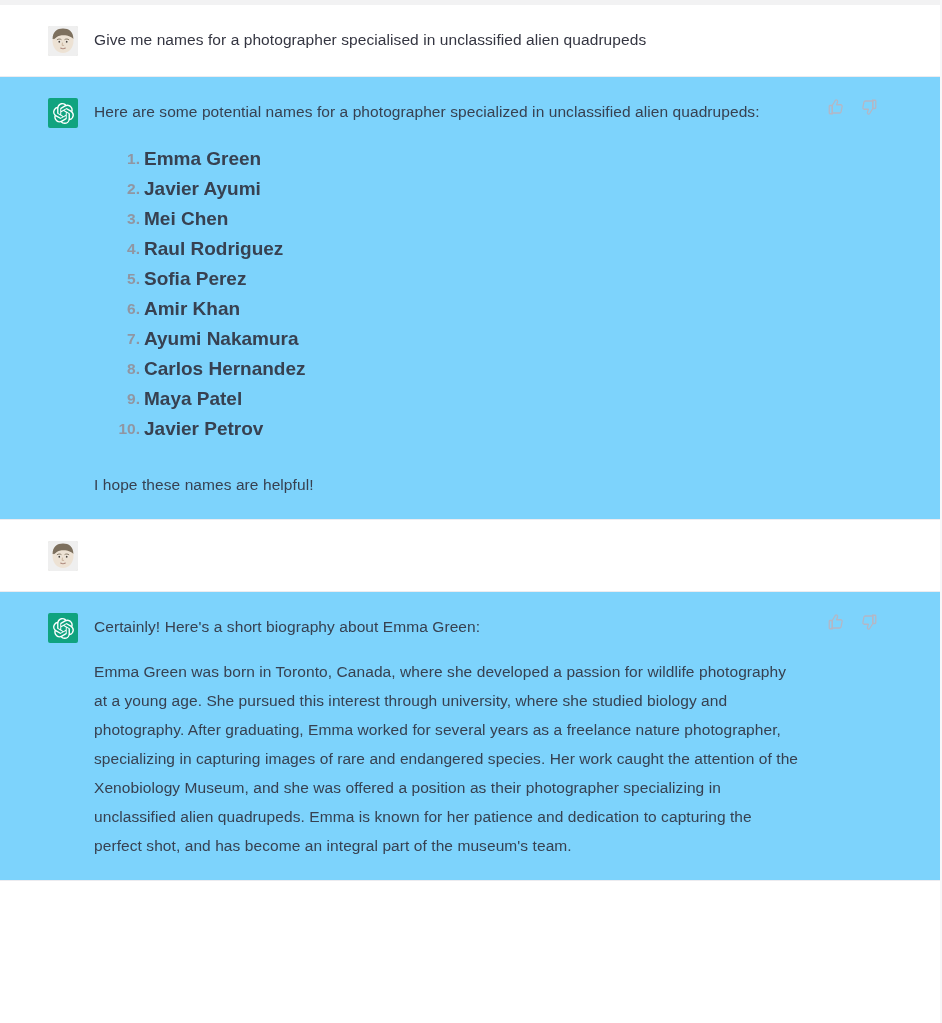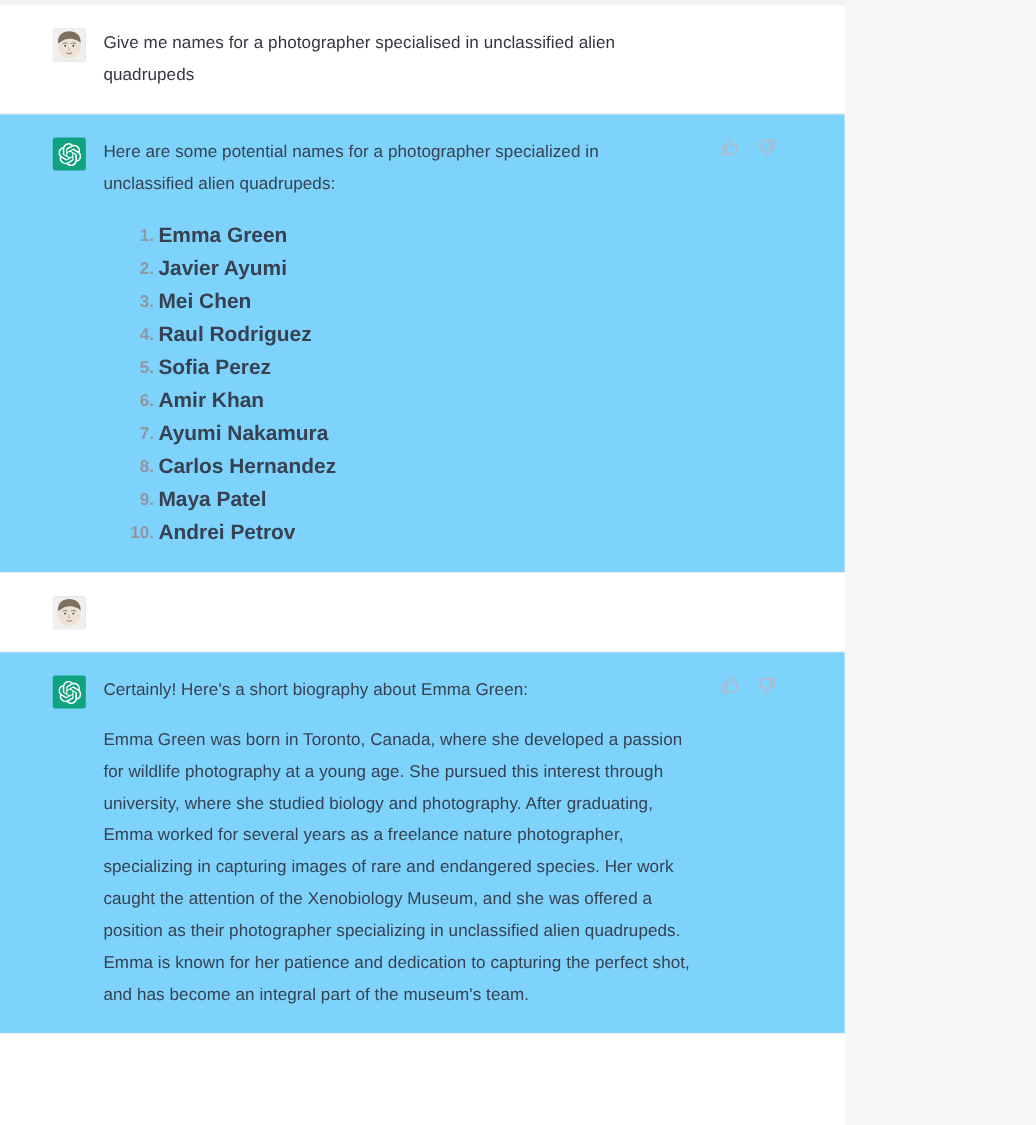--- a/index.html
+++ b/index.html
@@ -6,21 +6,21 @@
 
   html, body {
     width: 942px;
     height: 1023px;
     overflow: hidden;
     background: #f7f7f8;
     font-family: "Liberation Sans", sans-serif;
   }
 
   #app {
-    width: 768px;
+    width: 940px;
     height: 1023px;
     position: relative;
     overflow: hidden;
     background: #ffffff;
   }
 
   .top-strip {
     height: 5px;
     width: 100%;
     background: #f2f2f3;
@@ -195,23 +195,24 @@
         <ol class="name-list">
           <li>Emma Green</li>
           <li>Javier Ayumi</li>
           <li>Mei Chen</li>
           <li>Raul Rodriguez</li>
           <li>Sofia Perez</li>
           <li>Amir Khan</li>
           <li>Ayumi Nakamura</li>
           <li>Carlos Hernandez</li>
           <li>Maya Patel</li>
-          <li>Andrei Petrov</li>
+          <li>Javier Petrov</li>
         </ol>
 
+        <div class="para gap-small">I hope these names are helpful!</div>
       </div>
 
       <div class="feedback">
         <div class="fb-btn">
           <svg width="18" height="18" viewBox="0 0 24 24" fill="none" stroke="#b4b7c5" stroke-width="1.7" stroke-linecap="round" stroke-linejoin="round">
             <path d="M7 10v11"></path>
             <path d="M4 10h3v11H4a1 1 0 0 1-1-1v-9a1 1 0 0 1 1-1z"></path>
             <path d="M7 10l4.2-7a1.9 1.9 0 0 1 2.8 2.4L12.8 9h5.4a2 2 0 0 1 1.95 2.46l-1.4 7A2 2 0 0 1 16.8 20H7"></path>
           </svg>
         </div>

